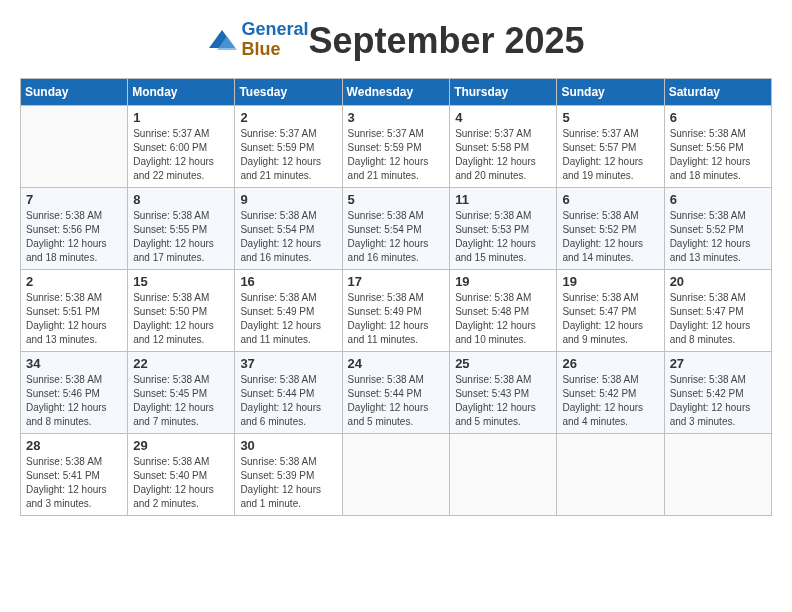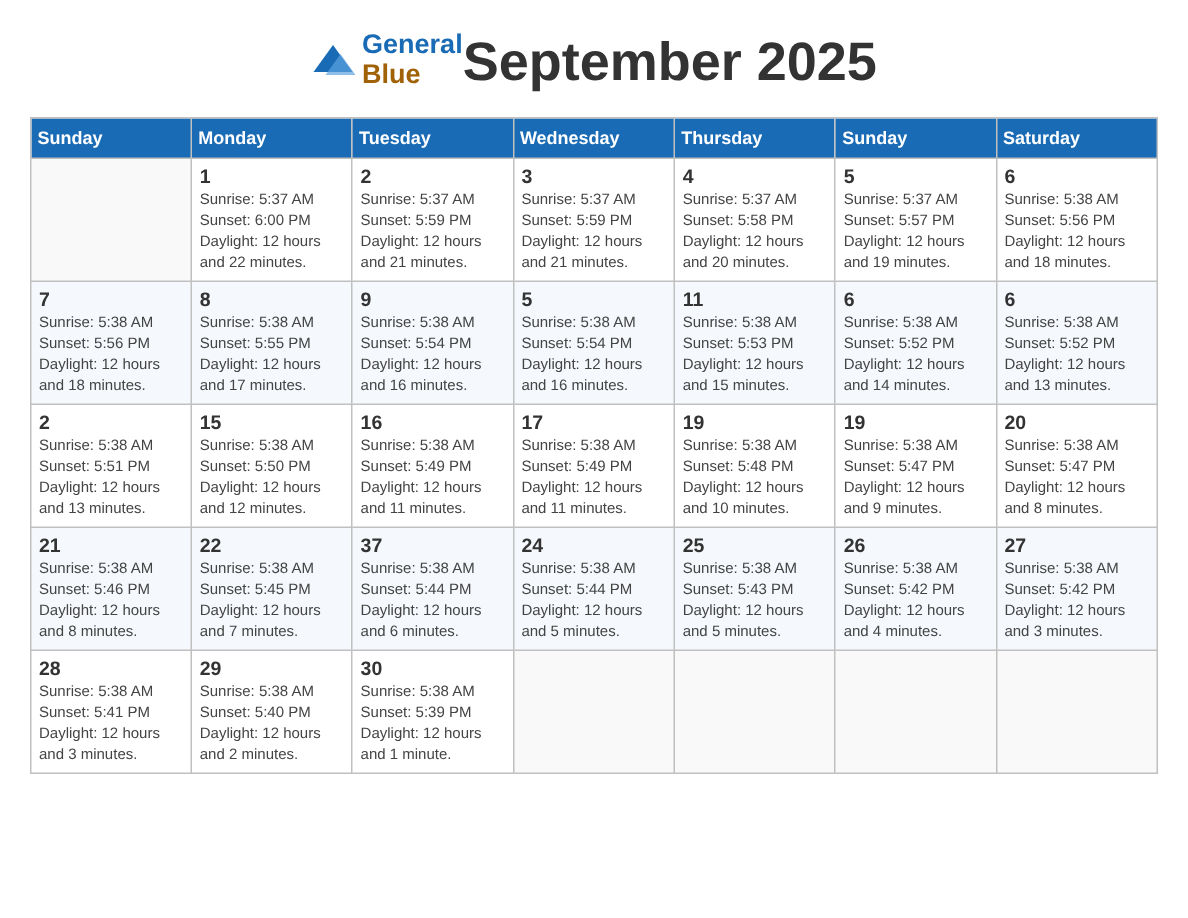--- a/index.html
+++ b/index.html
@@ -267,21 +267,21 @@
         <td>
           <div class="day-number">20</div>
           <div class="day-info" style="white-space: pre-line;">Sunrise: 5:38 AM
 Sunset: 5:47 PM
 Daylight: 12 hours
 and 8 minutes.</div>
         </td>
       </tr>
       <tr>
         <td>
-          <div class="day-number">21</div>
+          <div class="day-number">34</div>
           <div class="day-info" style="white-space: pre-line;">Sunrise: 5:38 AM
 Sunset: 5:46 PM
 Daylight: 12 hours
 and 8 minutes.</div>
         </td>
         <td>
           <div class="day-number">22</div>
           <div class="day-info" style="white-space: pre-line;">Sunrise: 5:38 AM
 Sunset: 5:45 PM
 Daylight: 12 hours

